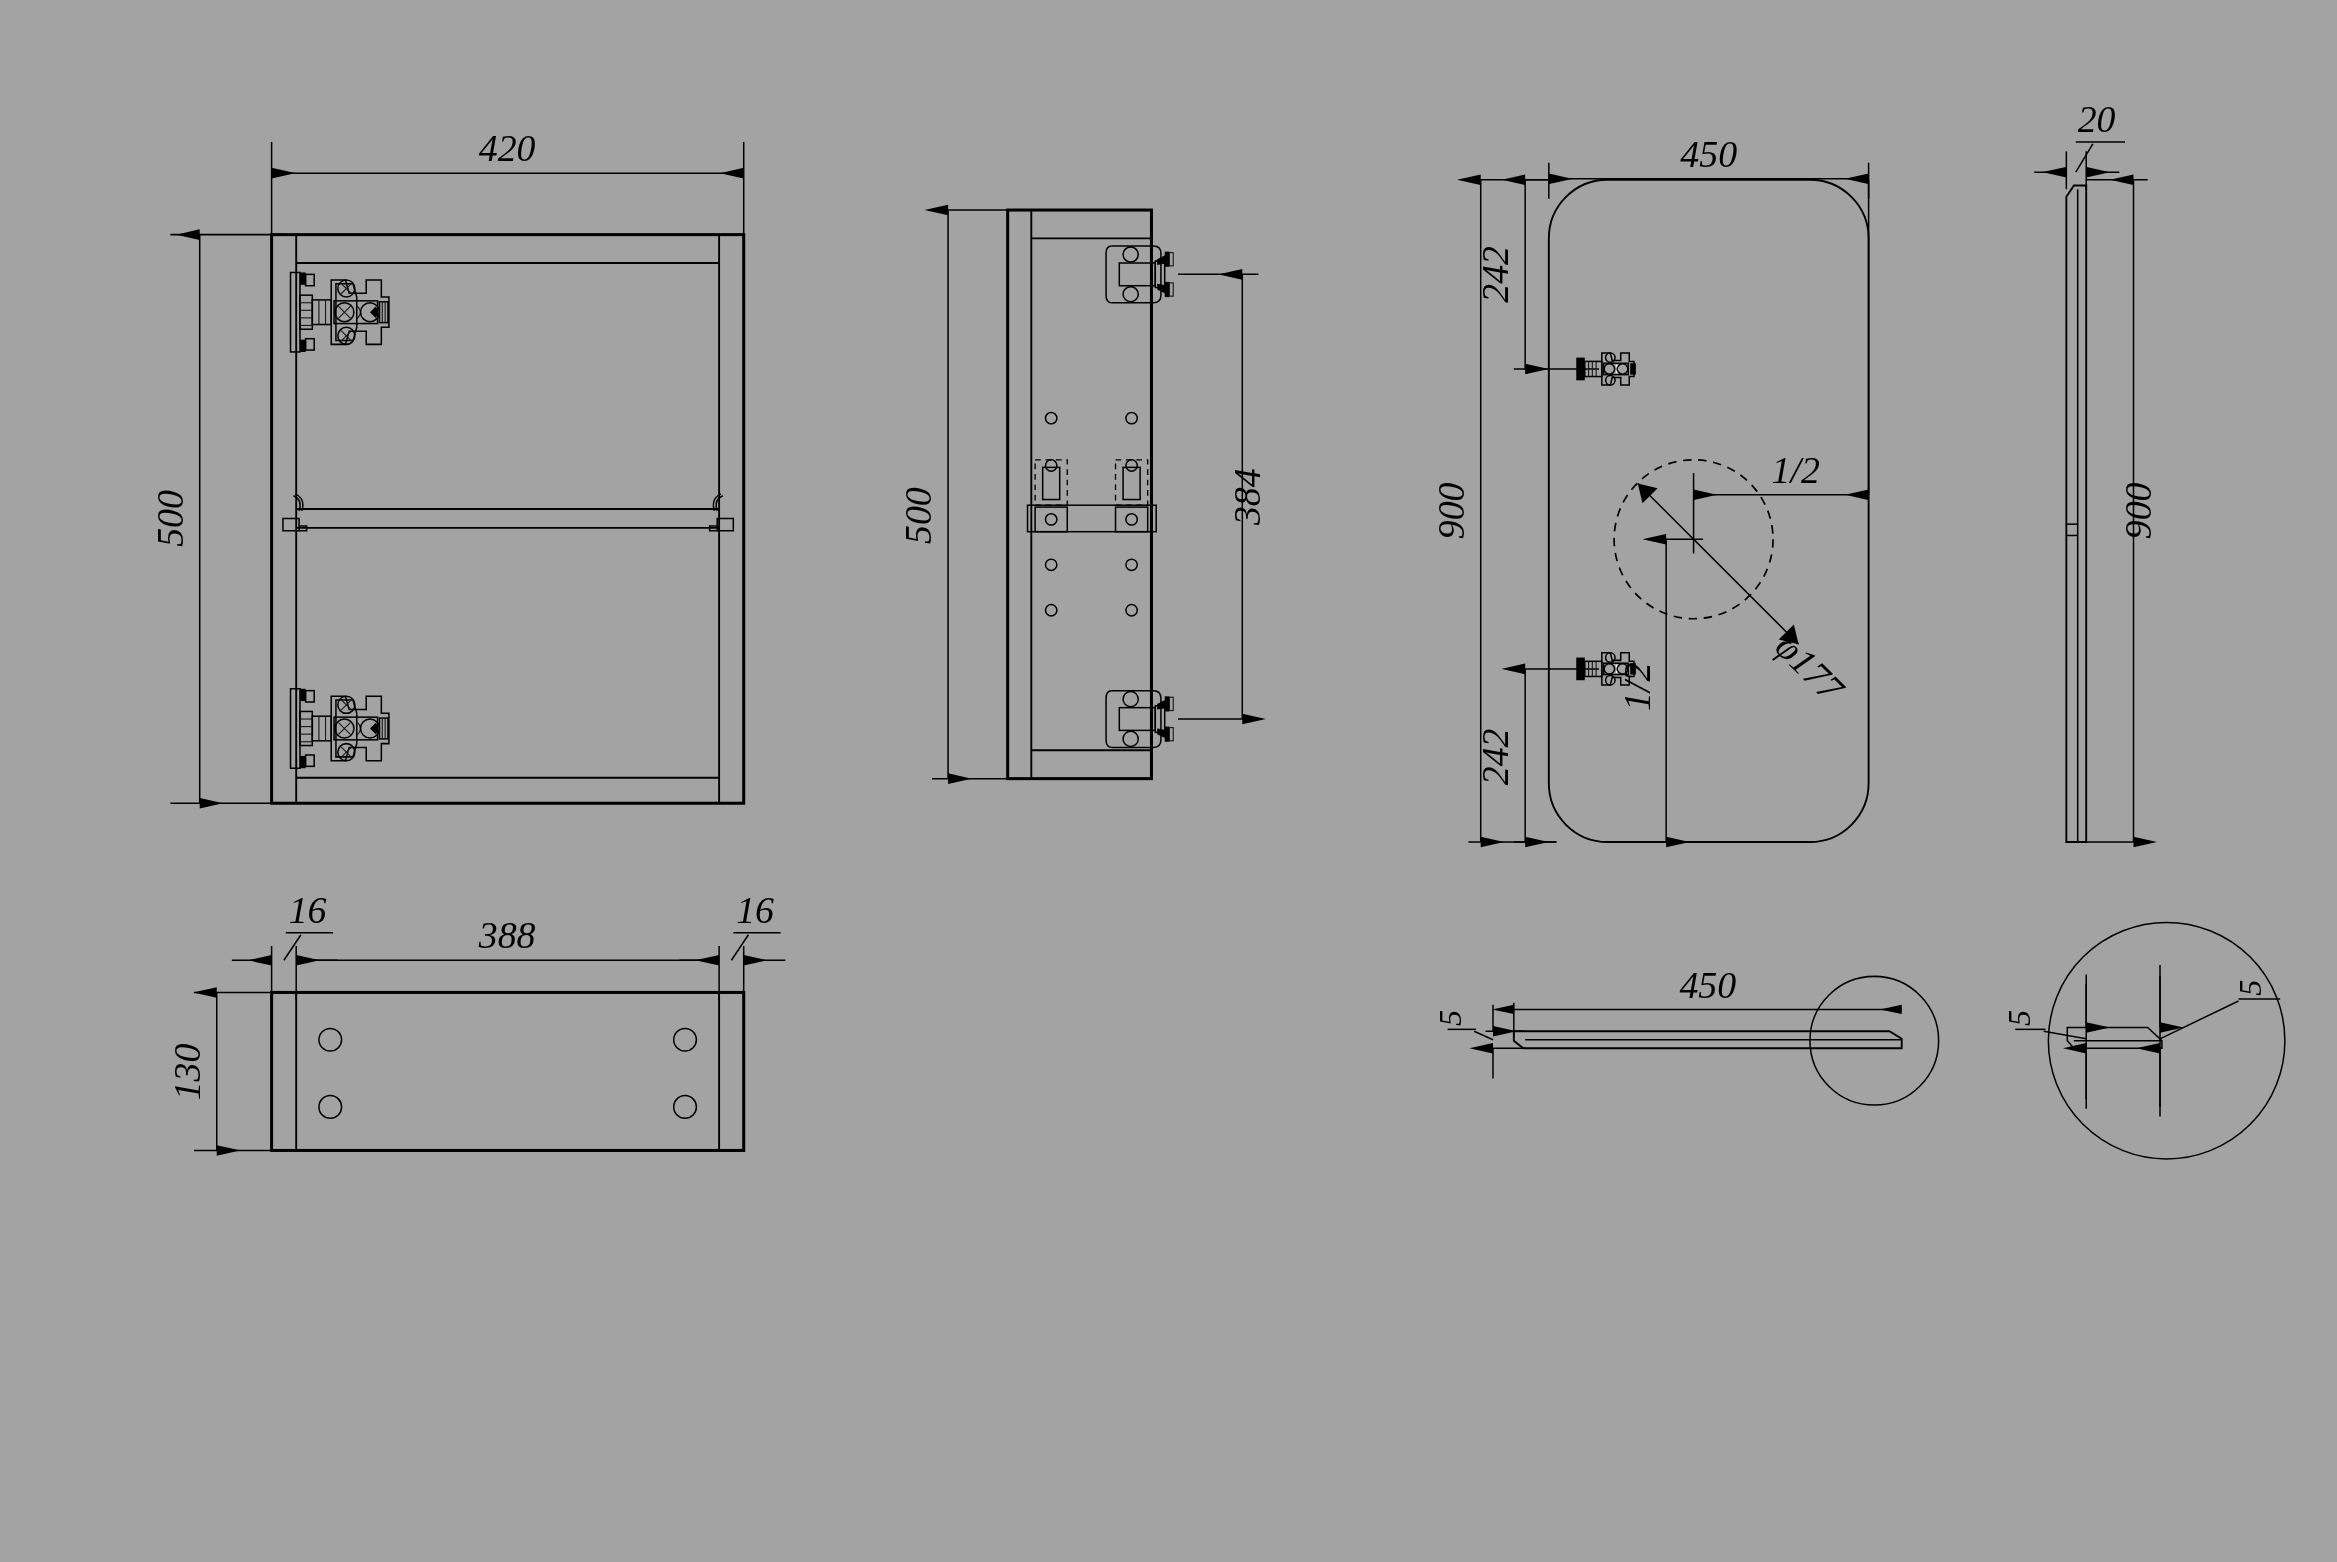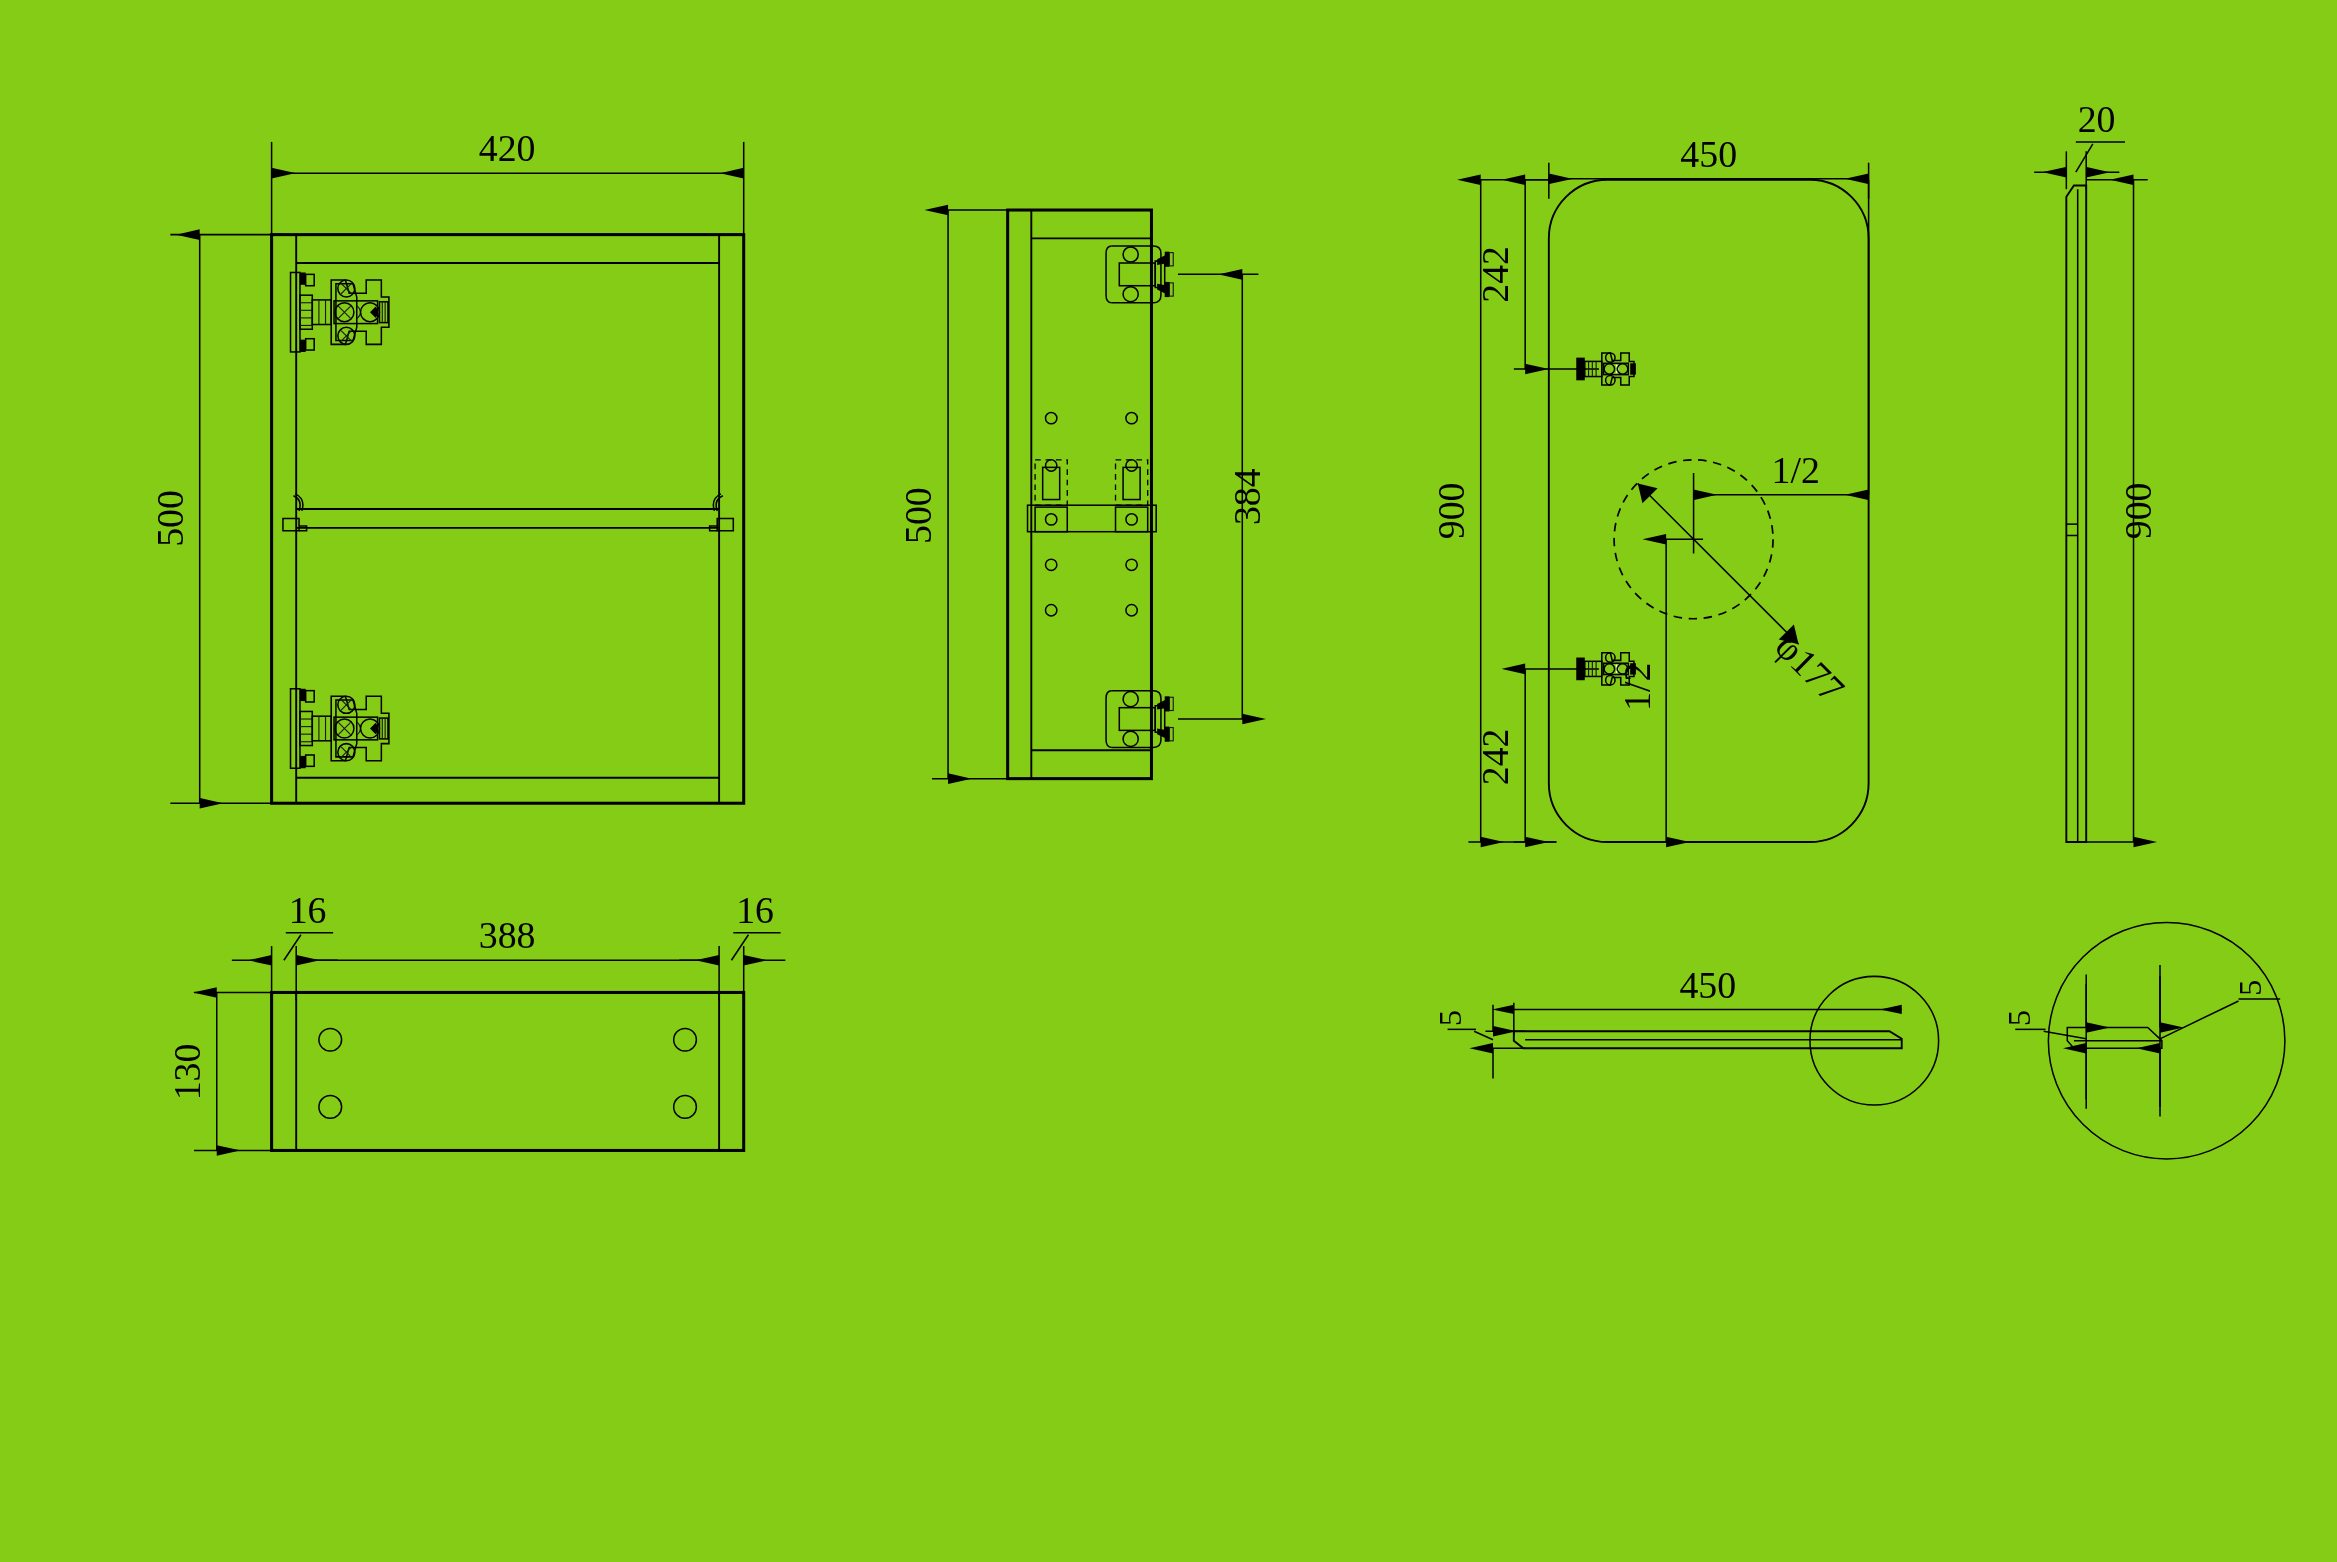--- a/index.html
+++ b/index.html
@@ -8,22 +8,23 @@
     padding: 0;
     background: #ffffff;
   }
   body {
     font-family: "Liberation Serif", "DejaVu Serif", serif;
   }
   #sheet {
     position: relative;
     width: 2337px;
     height: 1562px;
-    background: #84cc16;
+    background: #a3a3a3;
     overflow: hidden;
+    font-style: italic;
   }
   #sheet svg {
     position: absolute;
     top: 0;
     left: 0;
     width: 2337px;
     height: 1562px;
     display: block;
   }
   .dimtext {

